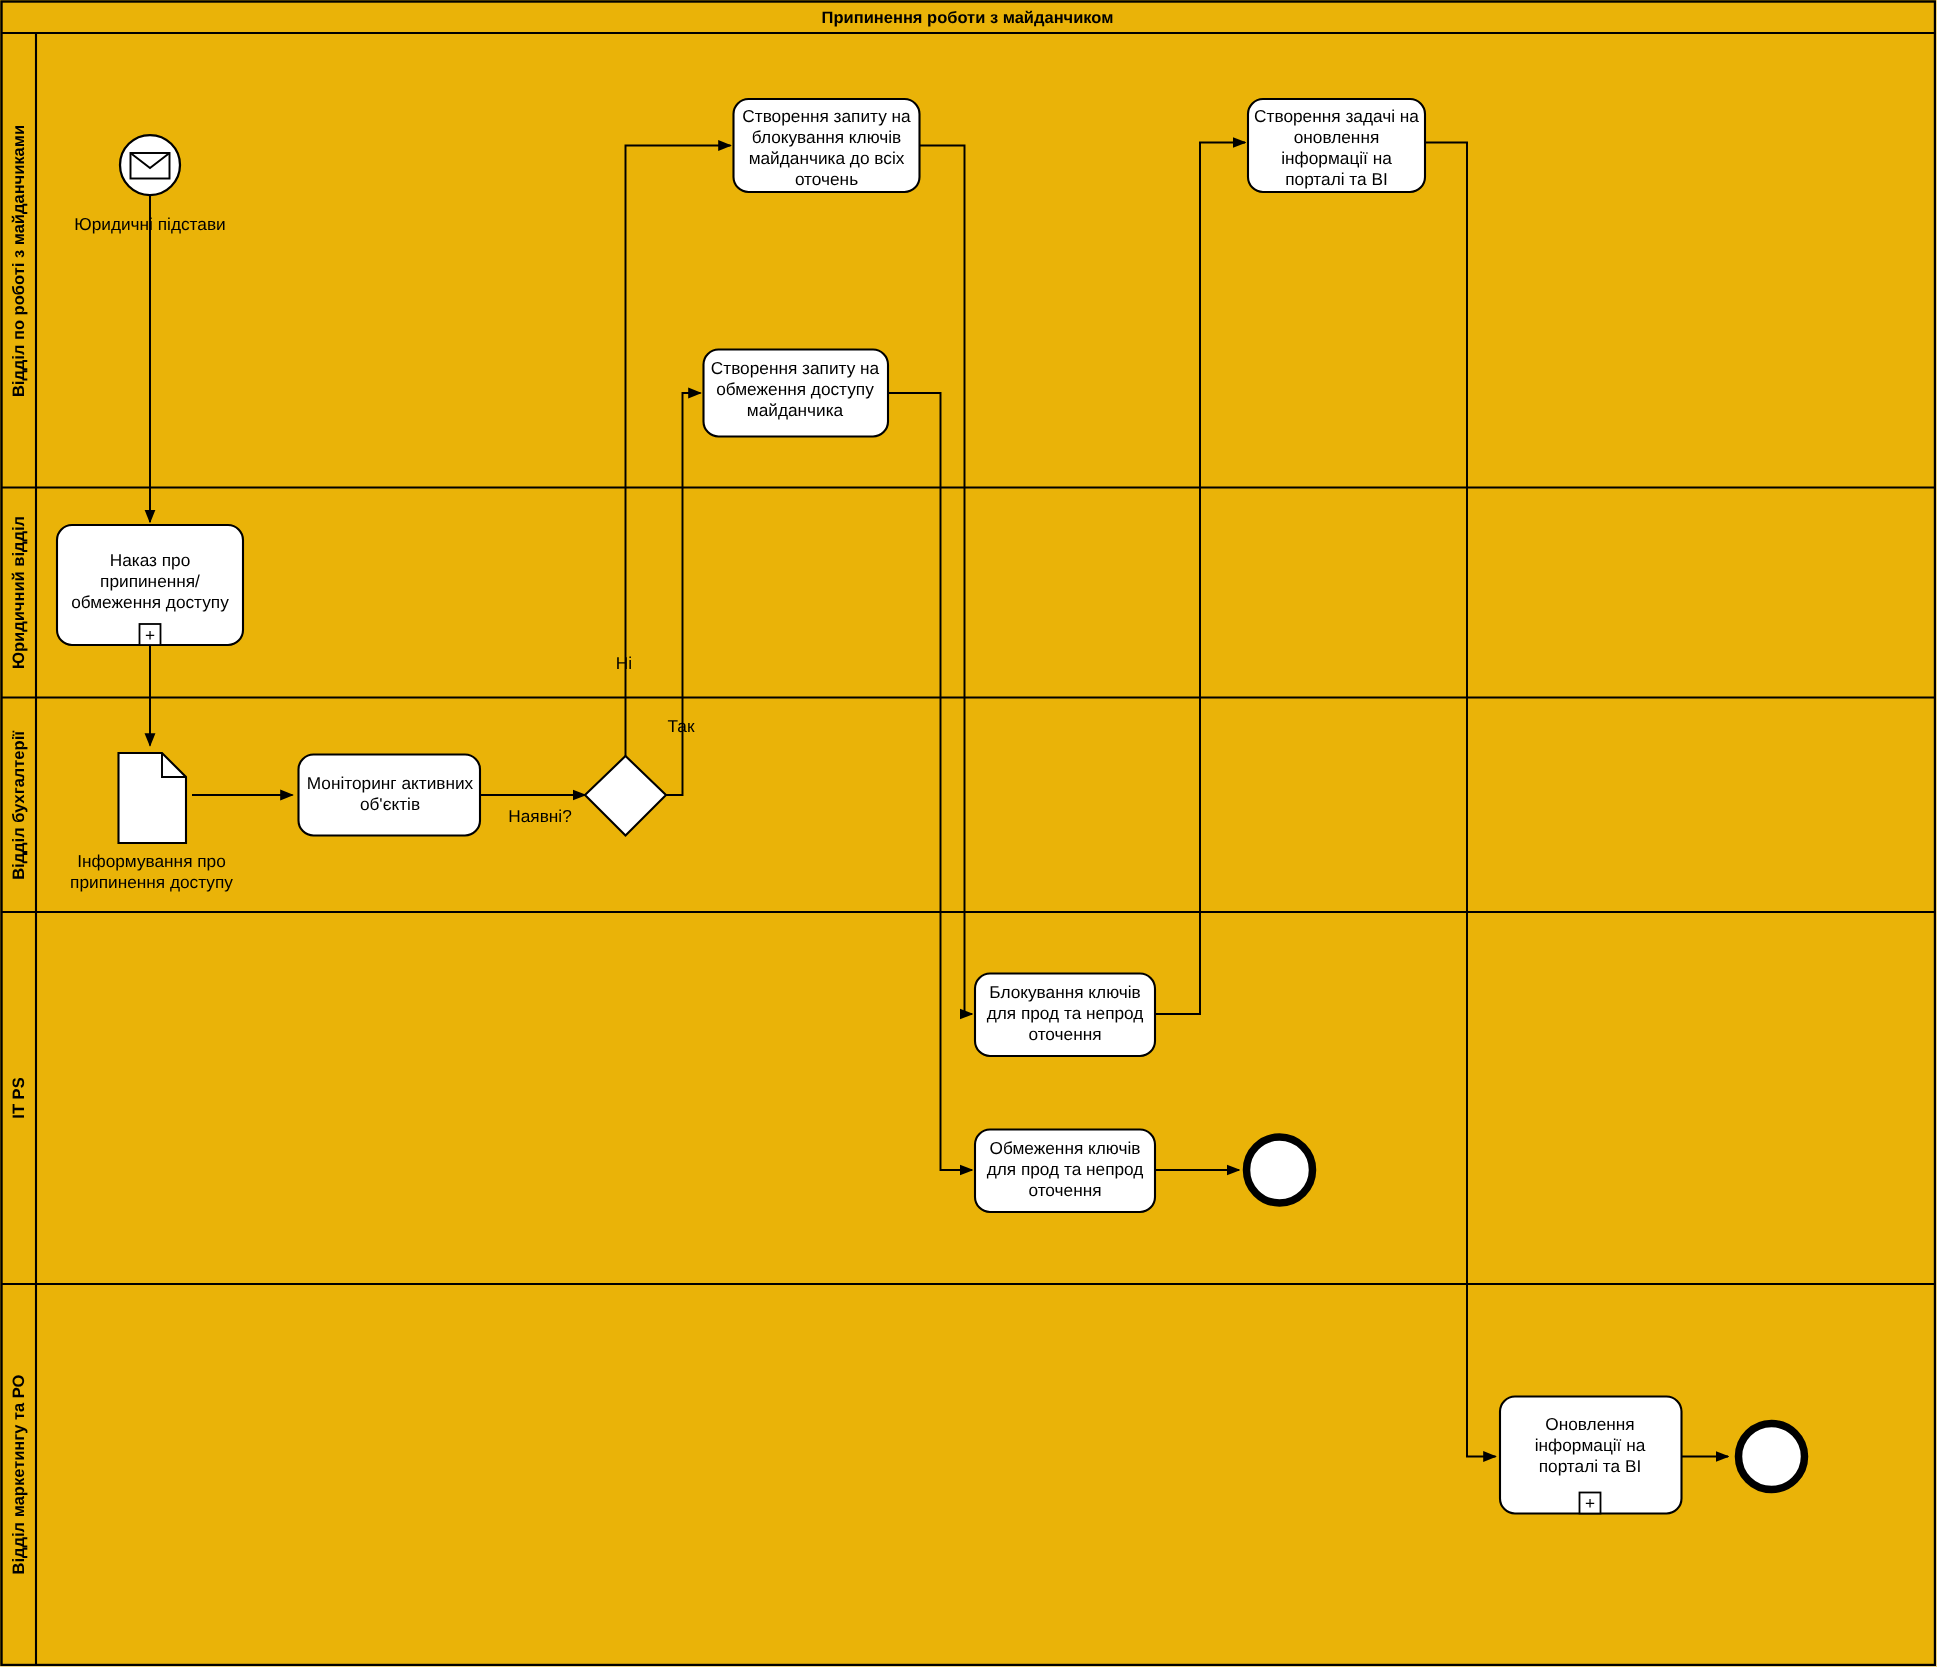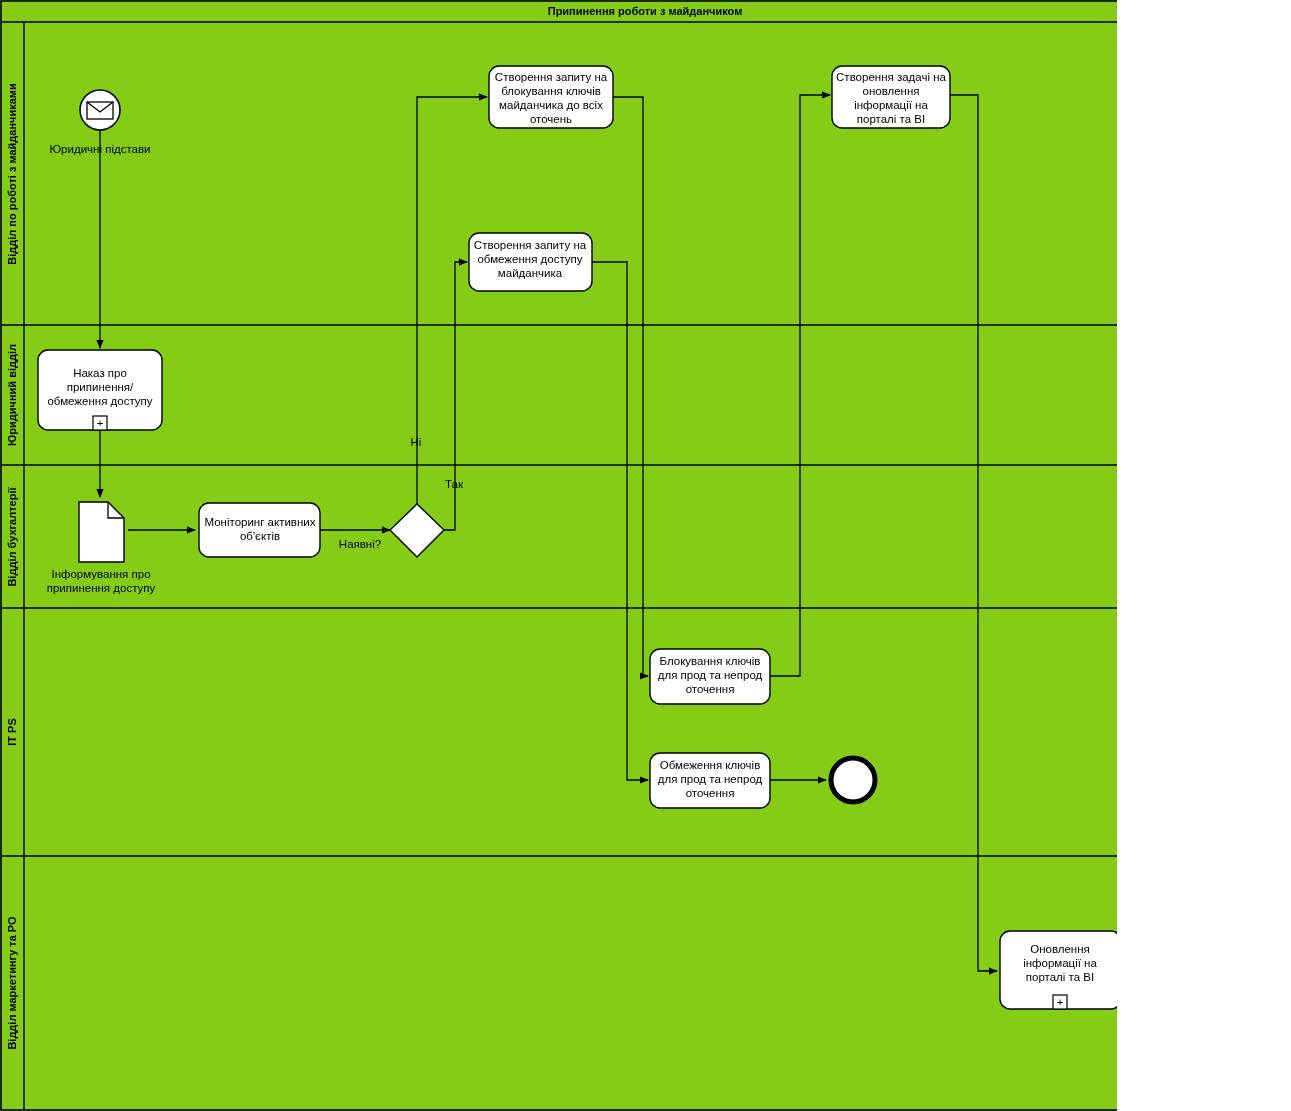--- a/index.html
+++ b/index.html
@@ -6,24 +6,24 @@
     margin: 0;
     padding: 0;
     background: #ffffff;
   }
   body {
     font-family: "Liberation Sans", sans-serif;
     color: #000000;
   }
   #diagram-root {
     position: relative;
-    width: 1117px;
+    width: 1291px;
     height: 1111px;
     overflow: hidden;
-    background: #84cc16;
+    background: #eab308;
   }
   #bpmn-svg {
     position: absolute;
     left: 0;
     top: 0;
     width: 1291px;
     height: 1111px;
   }
   .pool-title-text {
     font-size: 11px;

